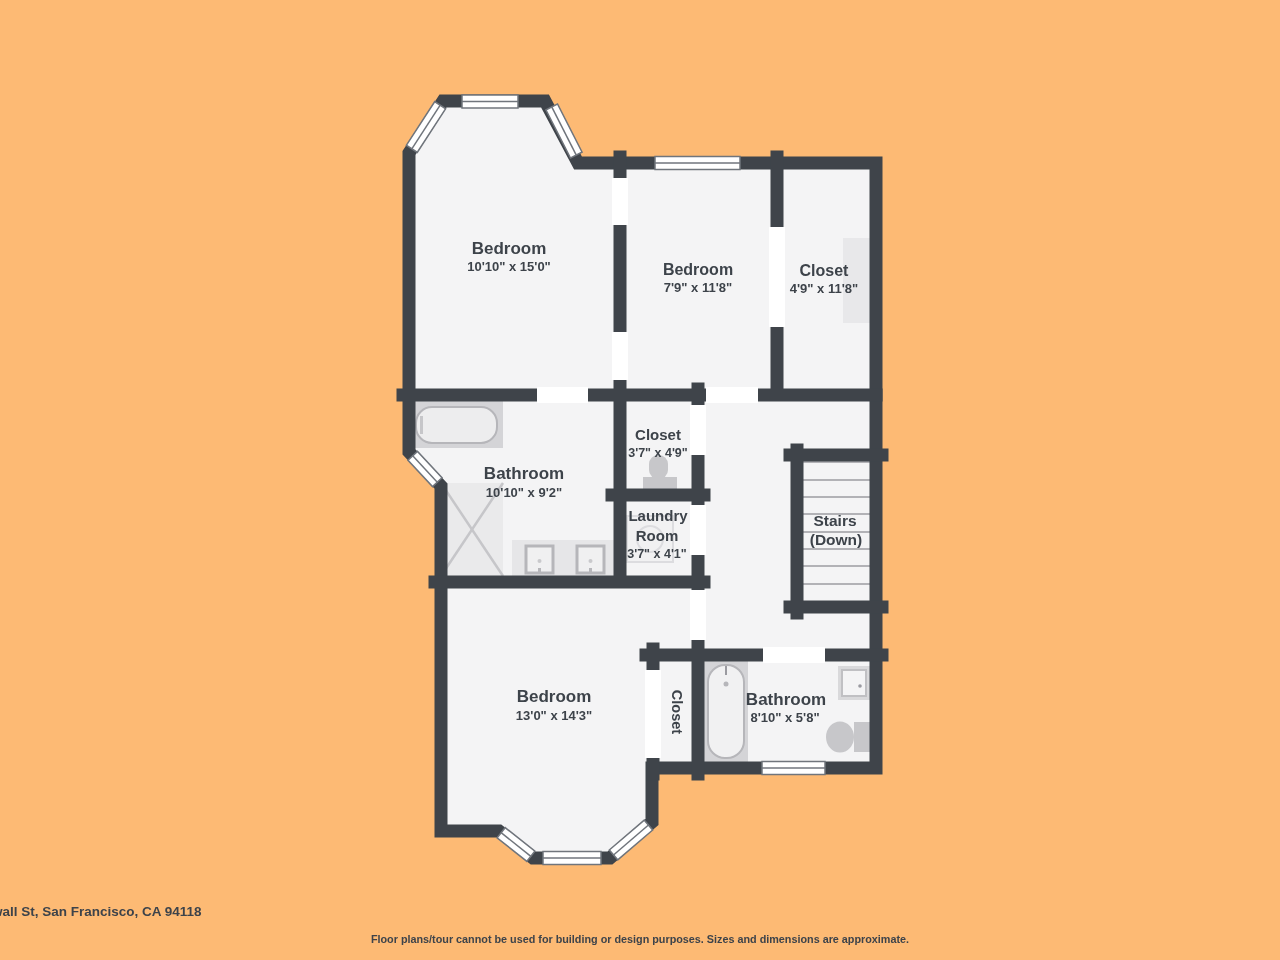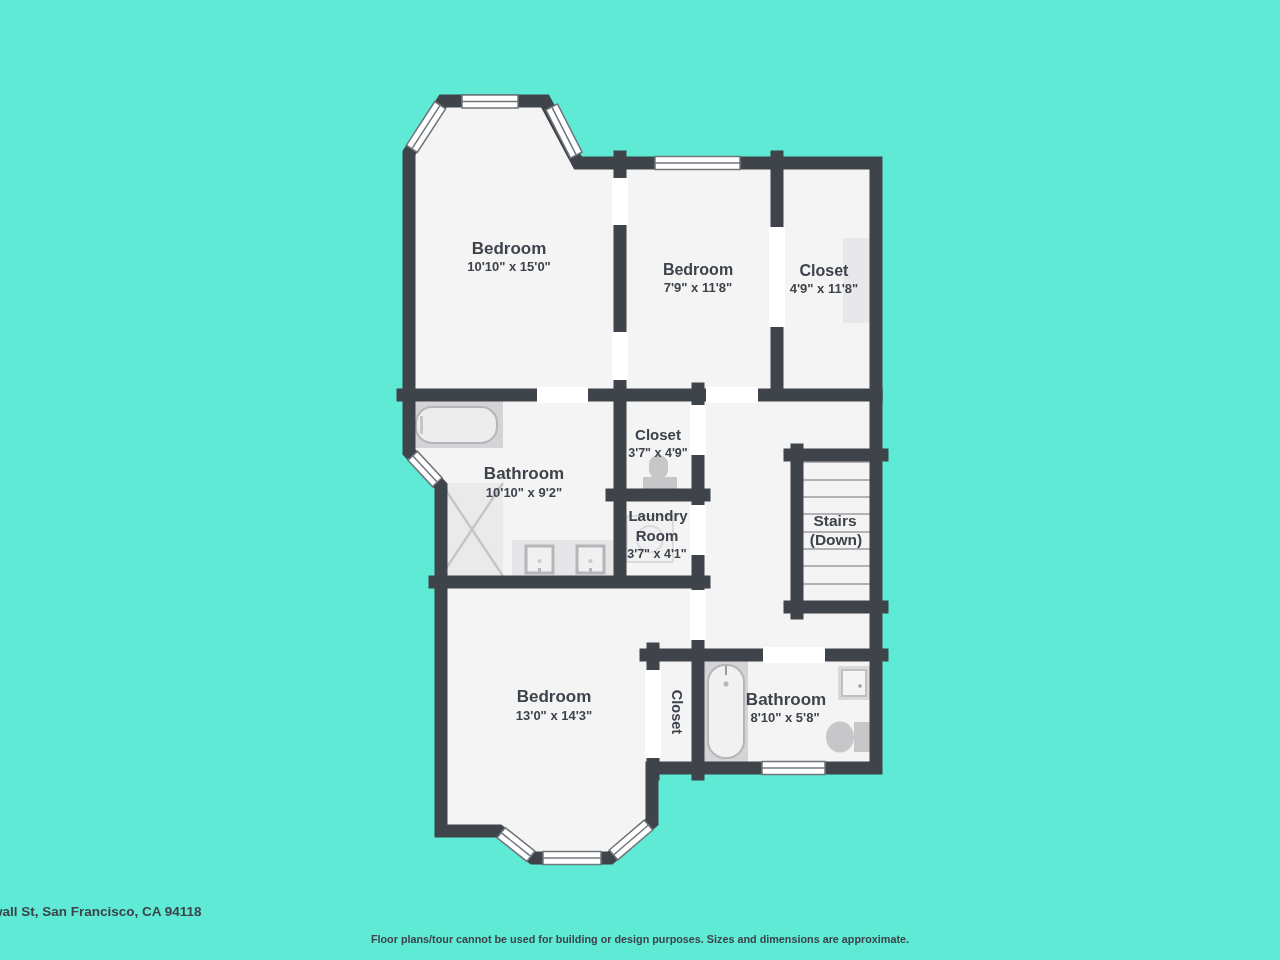--- a/index.html
+++ b/index.html
@@ -1,16 +1,16 @@
 <!DOCTYPE html>
 <html><head>
 <meta charset="utf-8">
 <style>
   html,body{margin:0;padding:0;background:#ffffff;width:1280px;height:960px;overflow:hidden;}
-  .page{position:relative;width:1280px;height:960px;background:#5eead4;font-family:"Liberation Sans",sans-serif;}
+  .page{position:relative;width:1280px;height:960px;background:#fdba74;font-family:"Liberation Sans",sans-serif;}
   svg text{font-family:"Liberation Sans",sans-serif;fill:#3d434a;font-weight:bold;}
   .room-name{font-size:17px;}
   .room-name-md{font-size:16px;}
   .room-name-sm{font-size:15px;}
   .room-dims{font-size:13px;}
   .room-dims-sm{font-size:12.5px;}
   .stairs-label{font-size:15.5px;}
   .closet-vert{font-size:14.5px;}
   .addr{font-size:13.5px;}
   .disclaimer{font-size:10.8px;}

